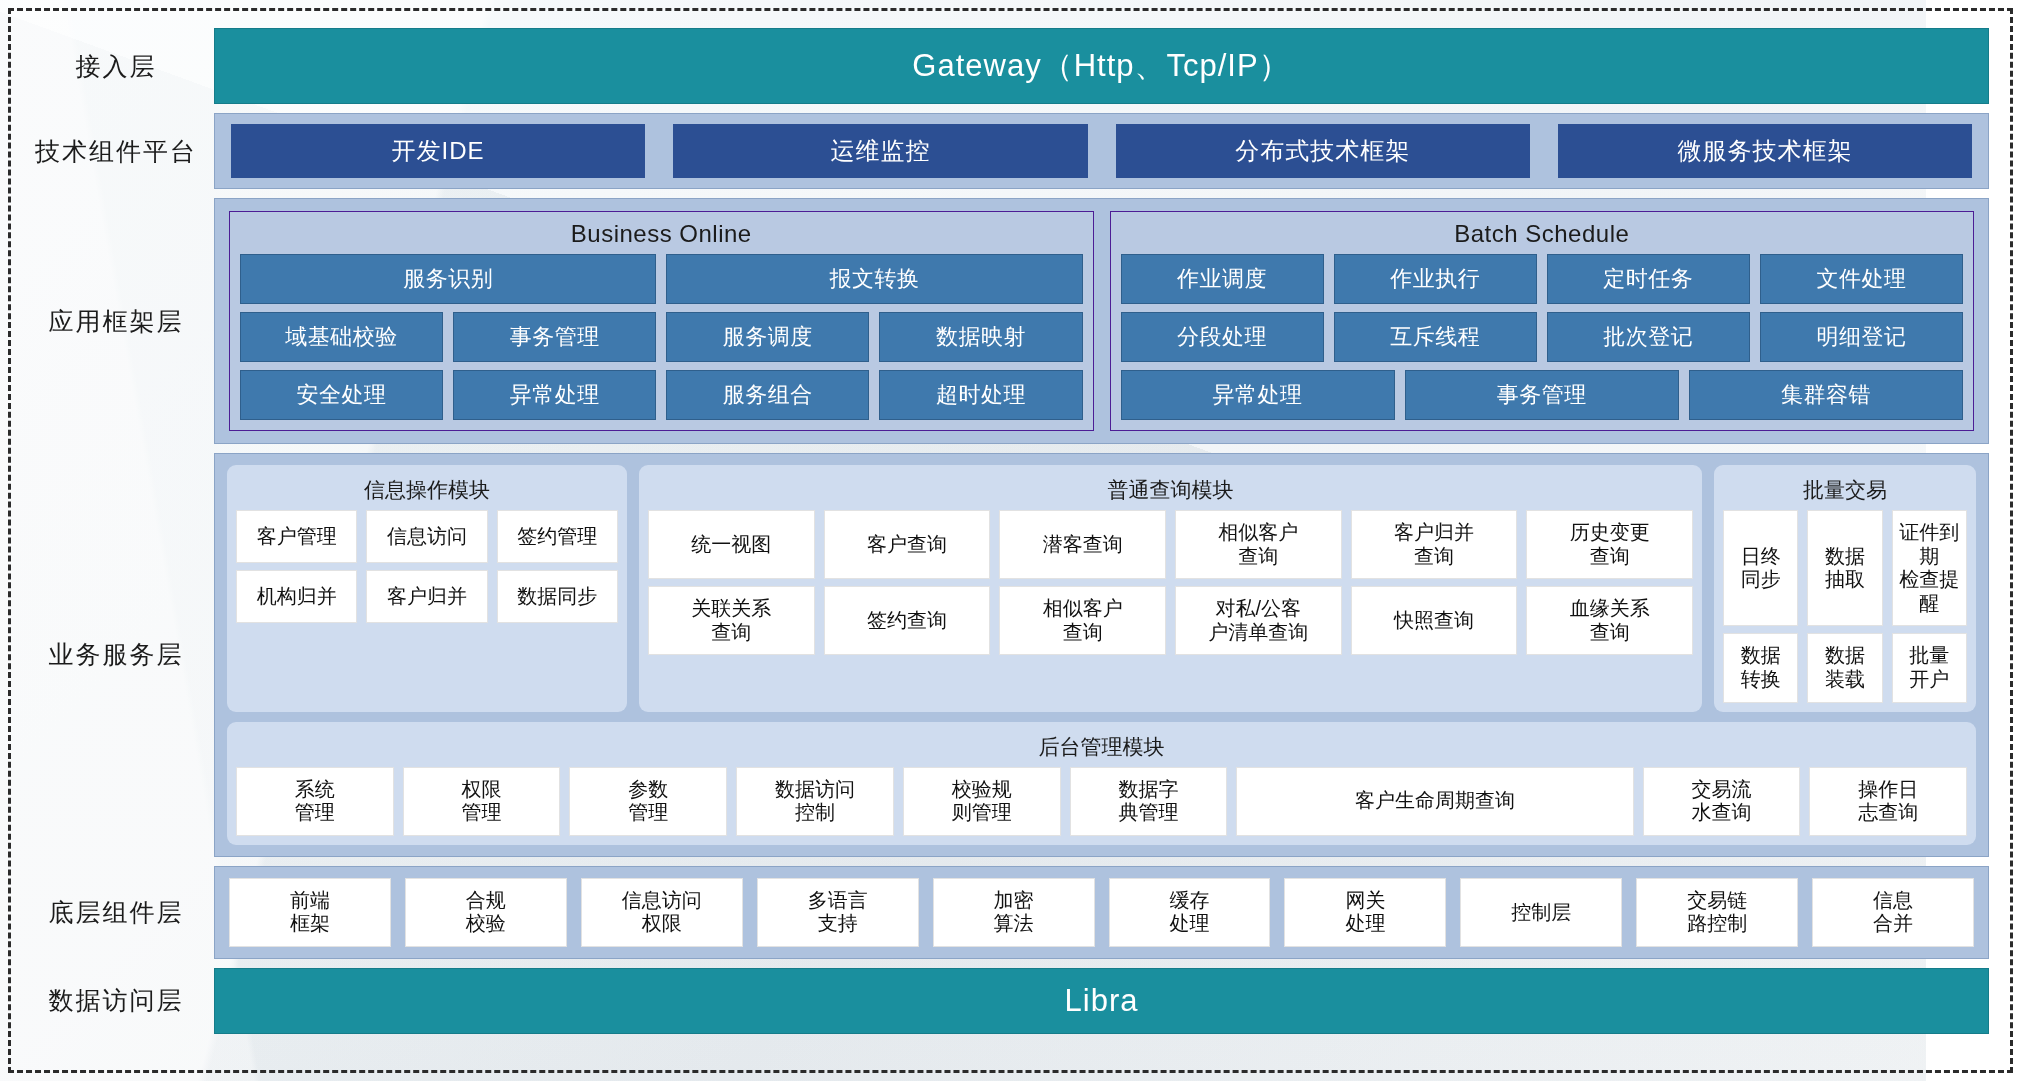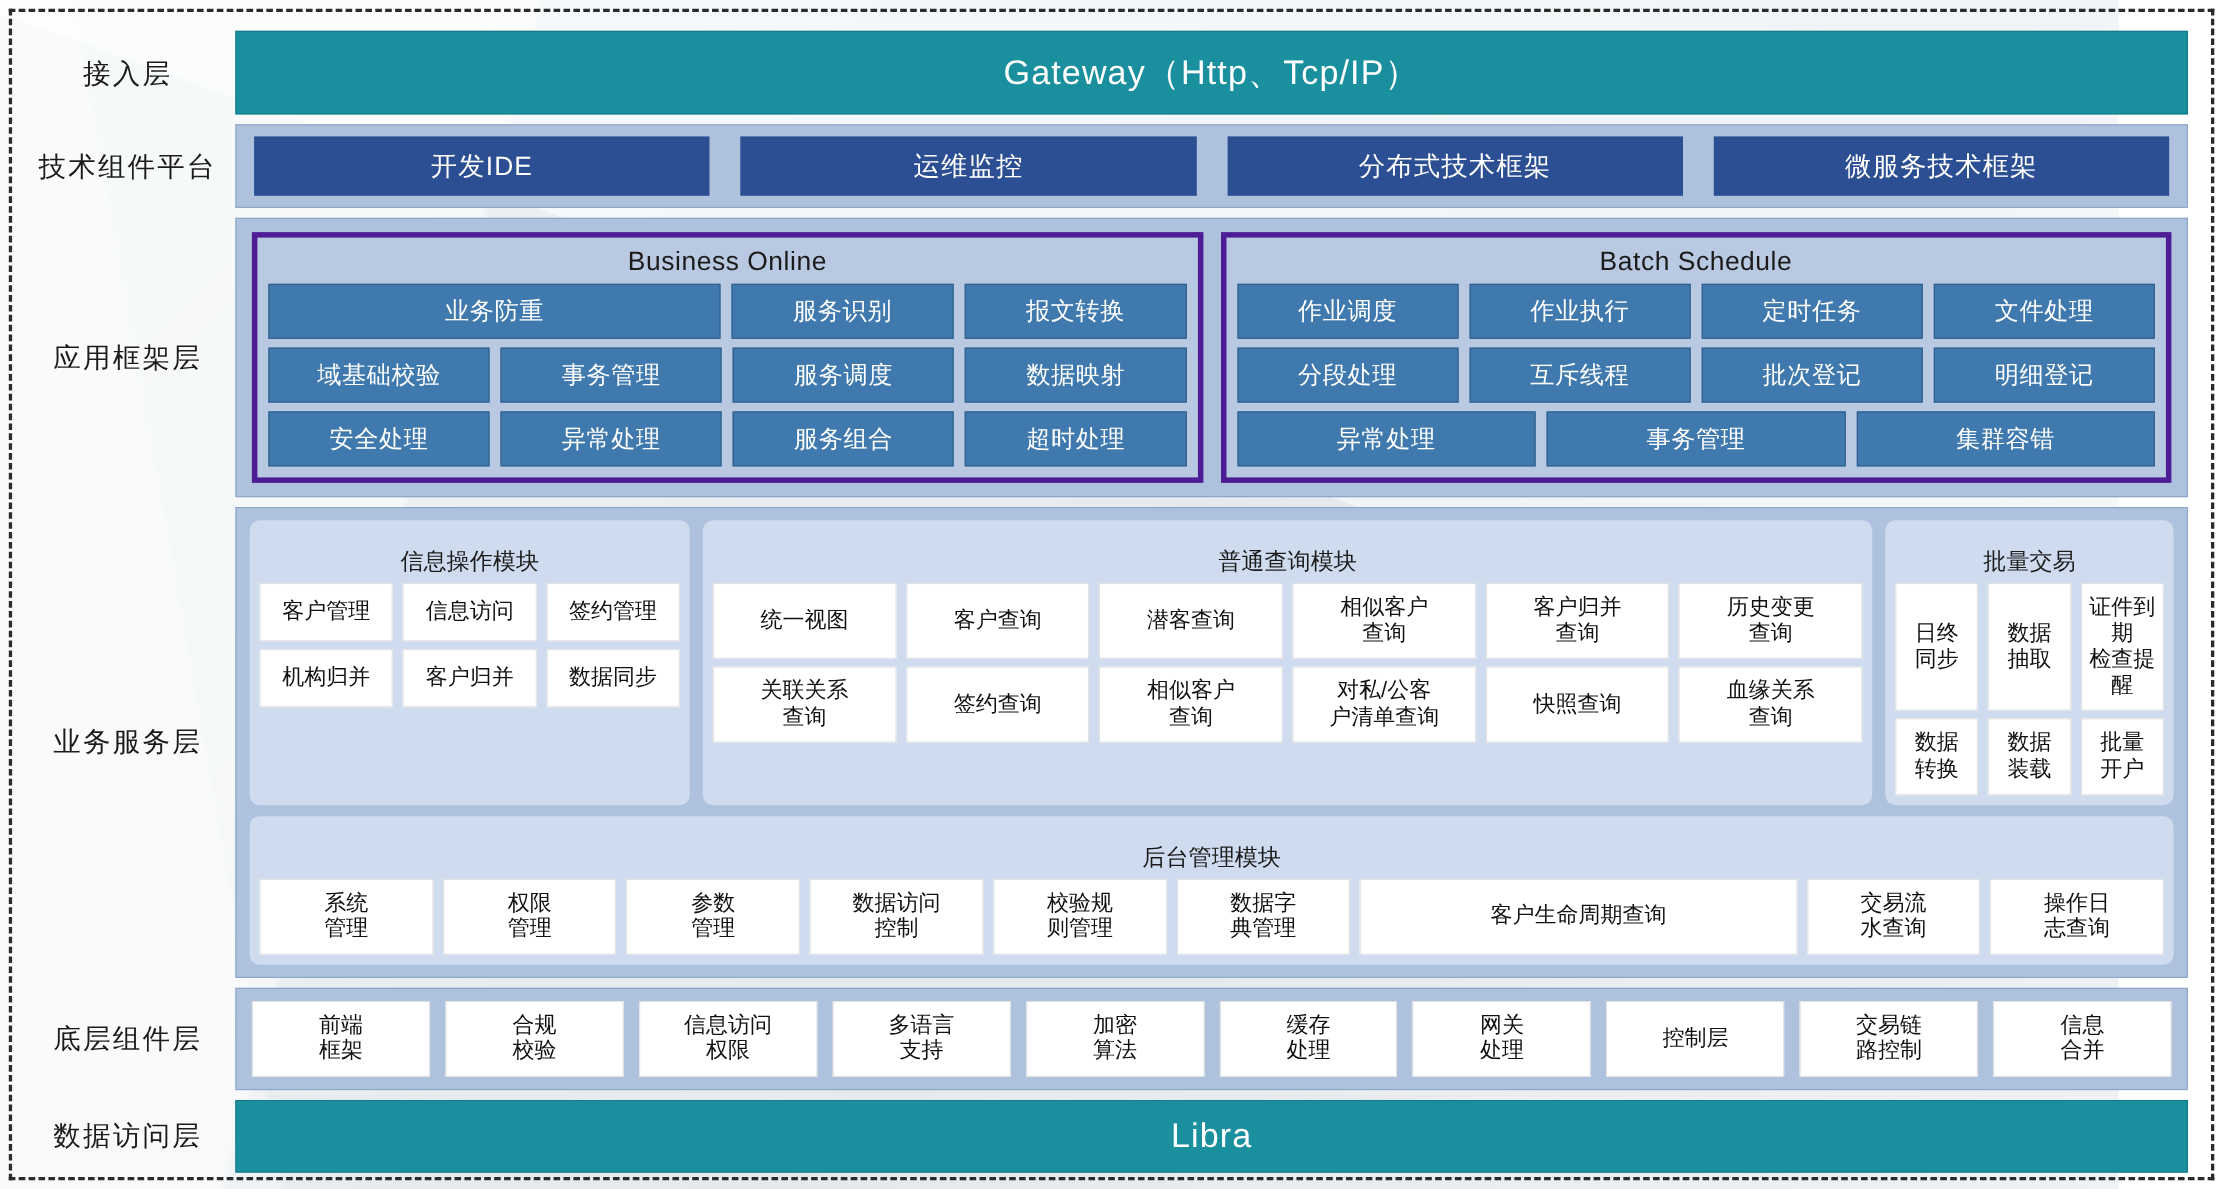--- a/index.html
+++ b/index.html
@@ -97,21 +97,21 @@
     flex: 1;
     background: #aec2de;
     border: 1px solid #8ba4c6;
     display: flex;
     gap: 16px;
     padding: 12px 14px;
   }
   .app-group {
     flex: 1;
     background: #b9c9e2;
-    border: 5px solid #4c1d95;
+    border: 1px solid #4c1d95;
     padding: 6px 10px 10px 10px;
     display: flex;
     flex-direction: column;
   }
   .app-group-title {
     text-align: center;
     font-size: 24px;
     color: #1b1b1b;
     padding: 2px 0 6px 0;
     letter-spacing: 0.5px;
@@ -140,21 +140,21 @@
     border: 1px solid #8ba4c6;
     display: flex;
     flex-direction: column;
     gap: 10px;
     padding: 11px 12px;
   }
   .biz-top { display: flex; gap: 12px; }
   .mod {
     background: #cfdcef;
     border-radius: 9px;
-    padding: 20px 9px 9px 9px;
+    padding: 8px 9px 9px 9px;
     display: flex;
     flex-direction: column;
   }
   .mod-title {
     text-align: center;
     font-size: 21px;
     color: #1b1b1b;
     padding: 3px 0 6px 0;
   }
   .mod-rows { display: flex; flex-direction: column; gap: 7px; }
@@ -221,21 +221,20 @@
 
     <div class="row" style="flex:0 0 214px;">
       <div class="row-label">应用框架层</div>
       <div class="row-body">
         <div class="app-band">
 
           <div class="app-group">
             <div class="app-group-title">Business Online</div>
             <div class="app-rows">
               <div class="app-rowline">
-                <div class="app-cell span2">业务防重</div>
                 <div class="app-cell">服务识别</div>
                 <div class="app-cell">报文转换</div>
               </div>
               <div class="app-rowline">
                 <div class="app-cell">域基础校验</div>
                 <div class="app-cell">事务管理</div>
                 <div class="app-cell">服务调度</div>
                 <div class="app-cell">数据映射</div>
               </div>
               <div class="app-rowline">

